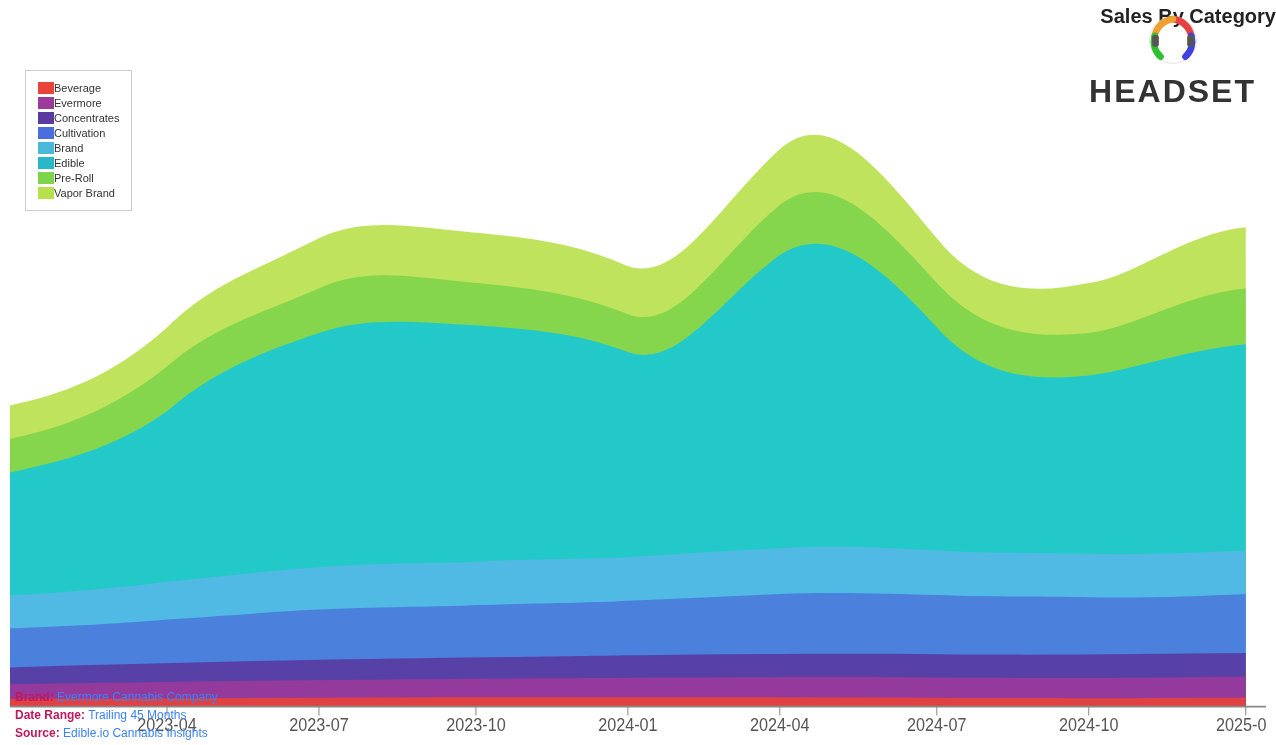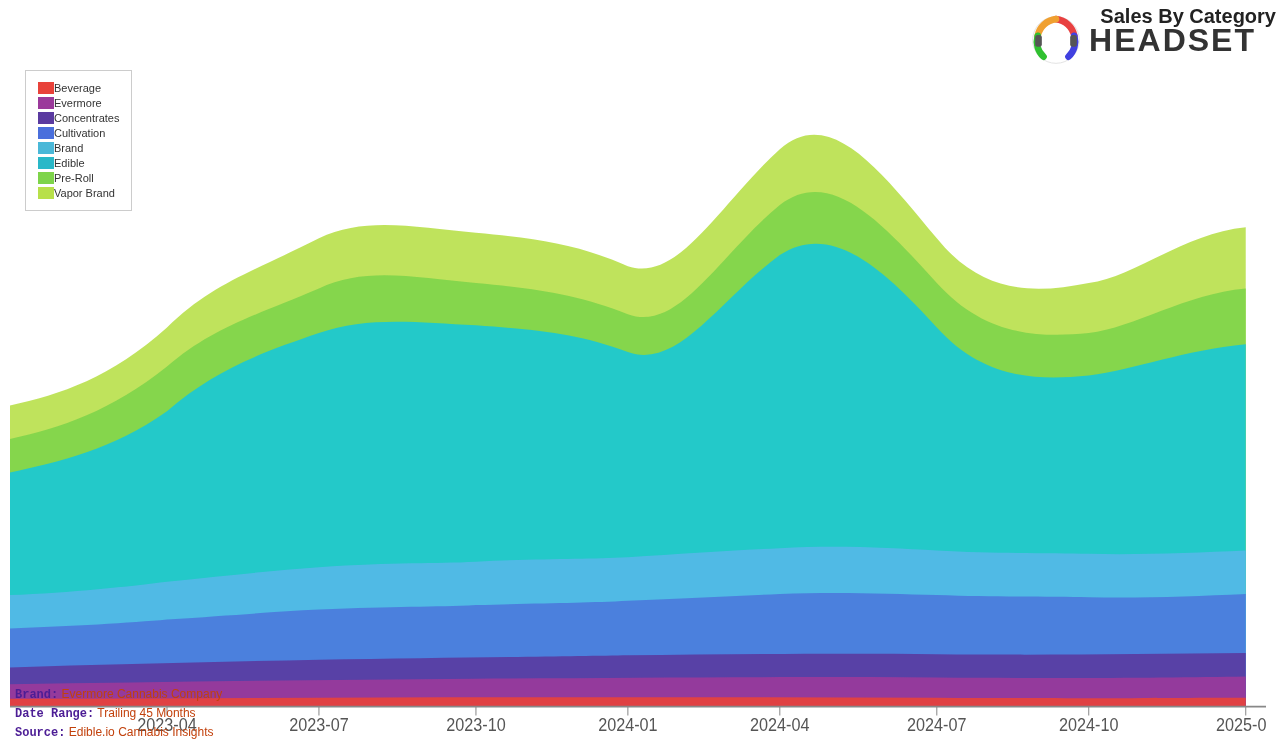--- a/index.html
+++ b/index.html
@@ -17,20 +17,21 @@
       background: #fff;
     }
     
     .header {
       position: absolute;
       top: 10px;
       right: 20px;
       display: flex;
       align-items: center;
       gap: 8px;
+      flex-direction: column;
     }
     .logo-icon {
       width: 50px;
       height: 50px;
     }
     .logo-text {
       font-size: 32px;
       font-weight: 900;
       color: #333;
       letter-spacing: 2px;
@@ -73,25 +74,24 @@
     .footer {
       position: absolute;
       bottom: 8px;
       left: 15px;
       font-size: 12px;
       color: #555;
       line-height: 1.5;
     }
     .footer span.label {
       font-weight: bold;
-      color: #4c1d95;
-      font-family: Liberation Mono, monospace;
+      color: #be185d;
     }
     .footer span.value {
-      color: #c2410c;
+      color: #3b82f6;
     }
     
     .chart-svg-wrapper {
       position: absolute;
       top: 55px;
       left: 10px;
       right: 10px;
       bottom: 10px;
     }
   </style>

